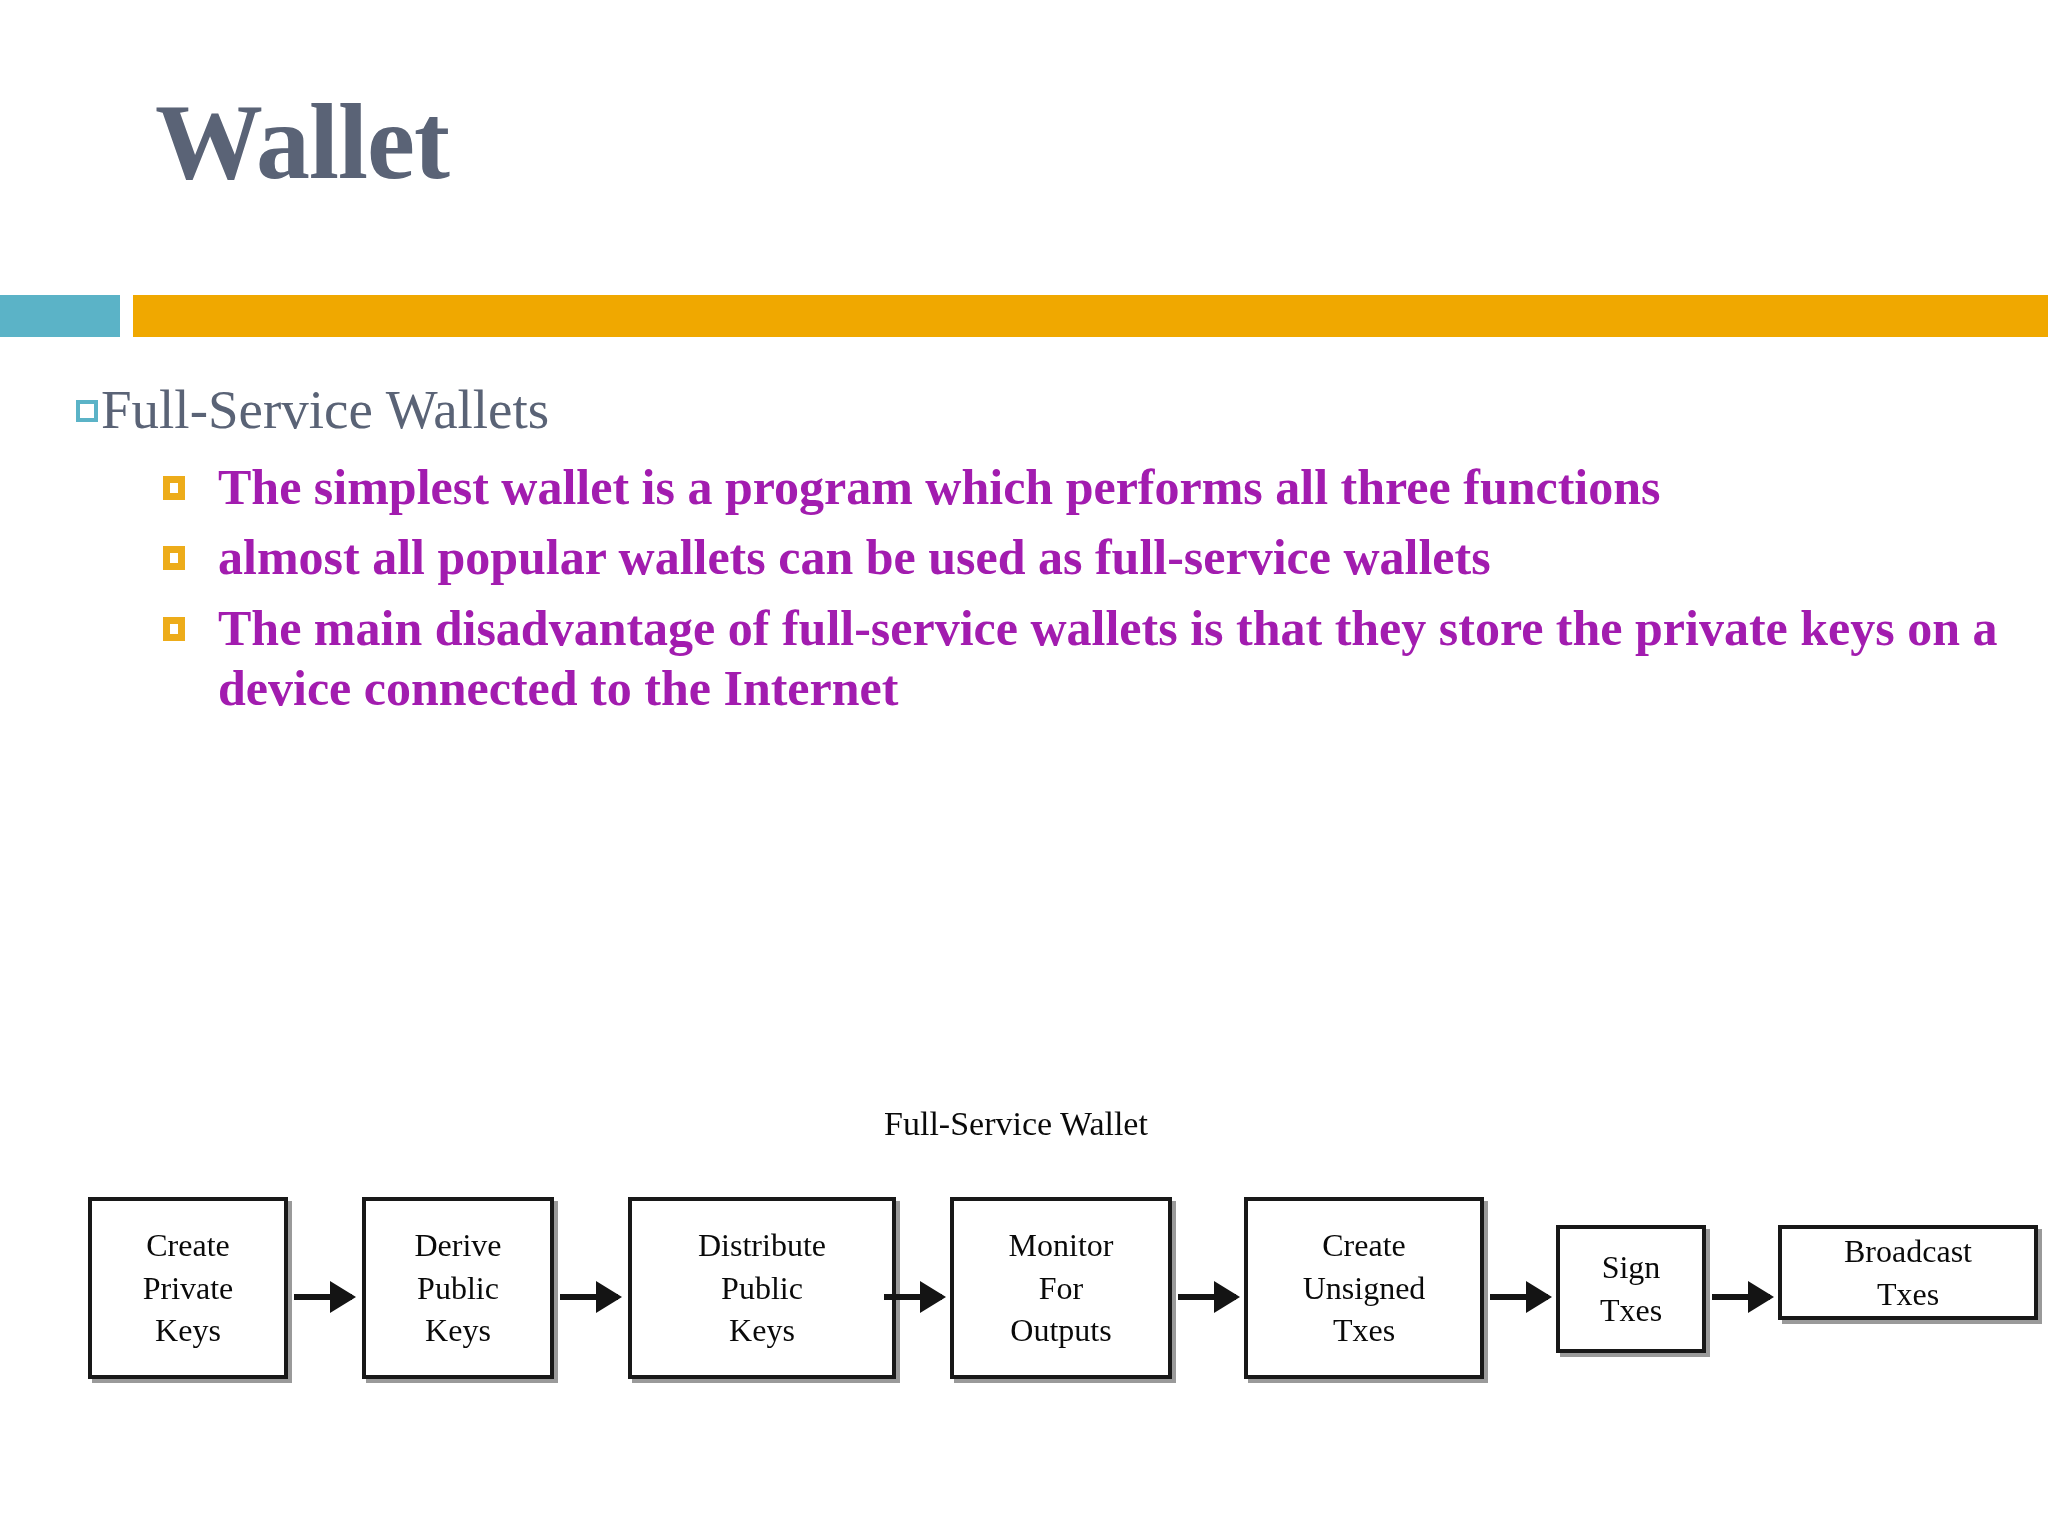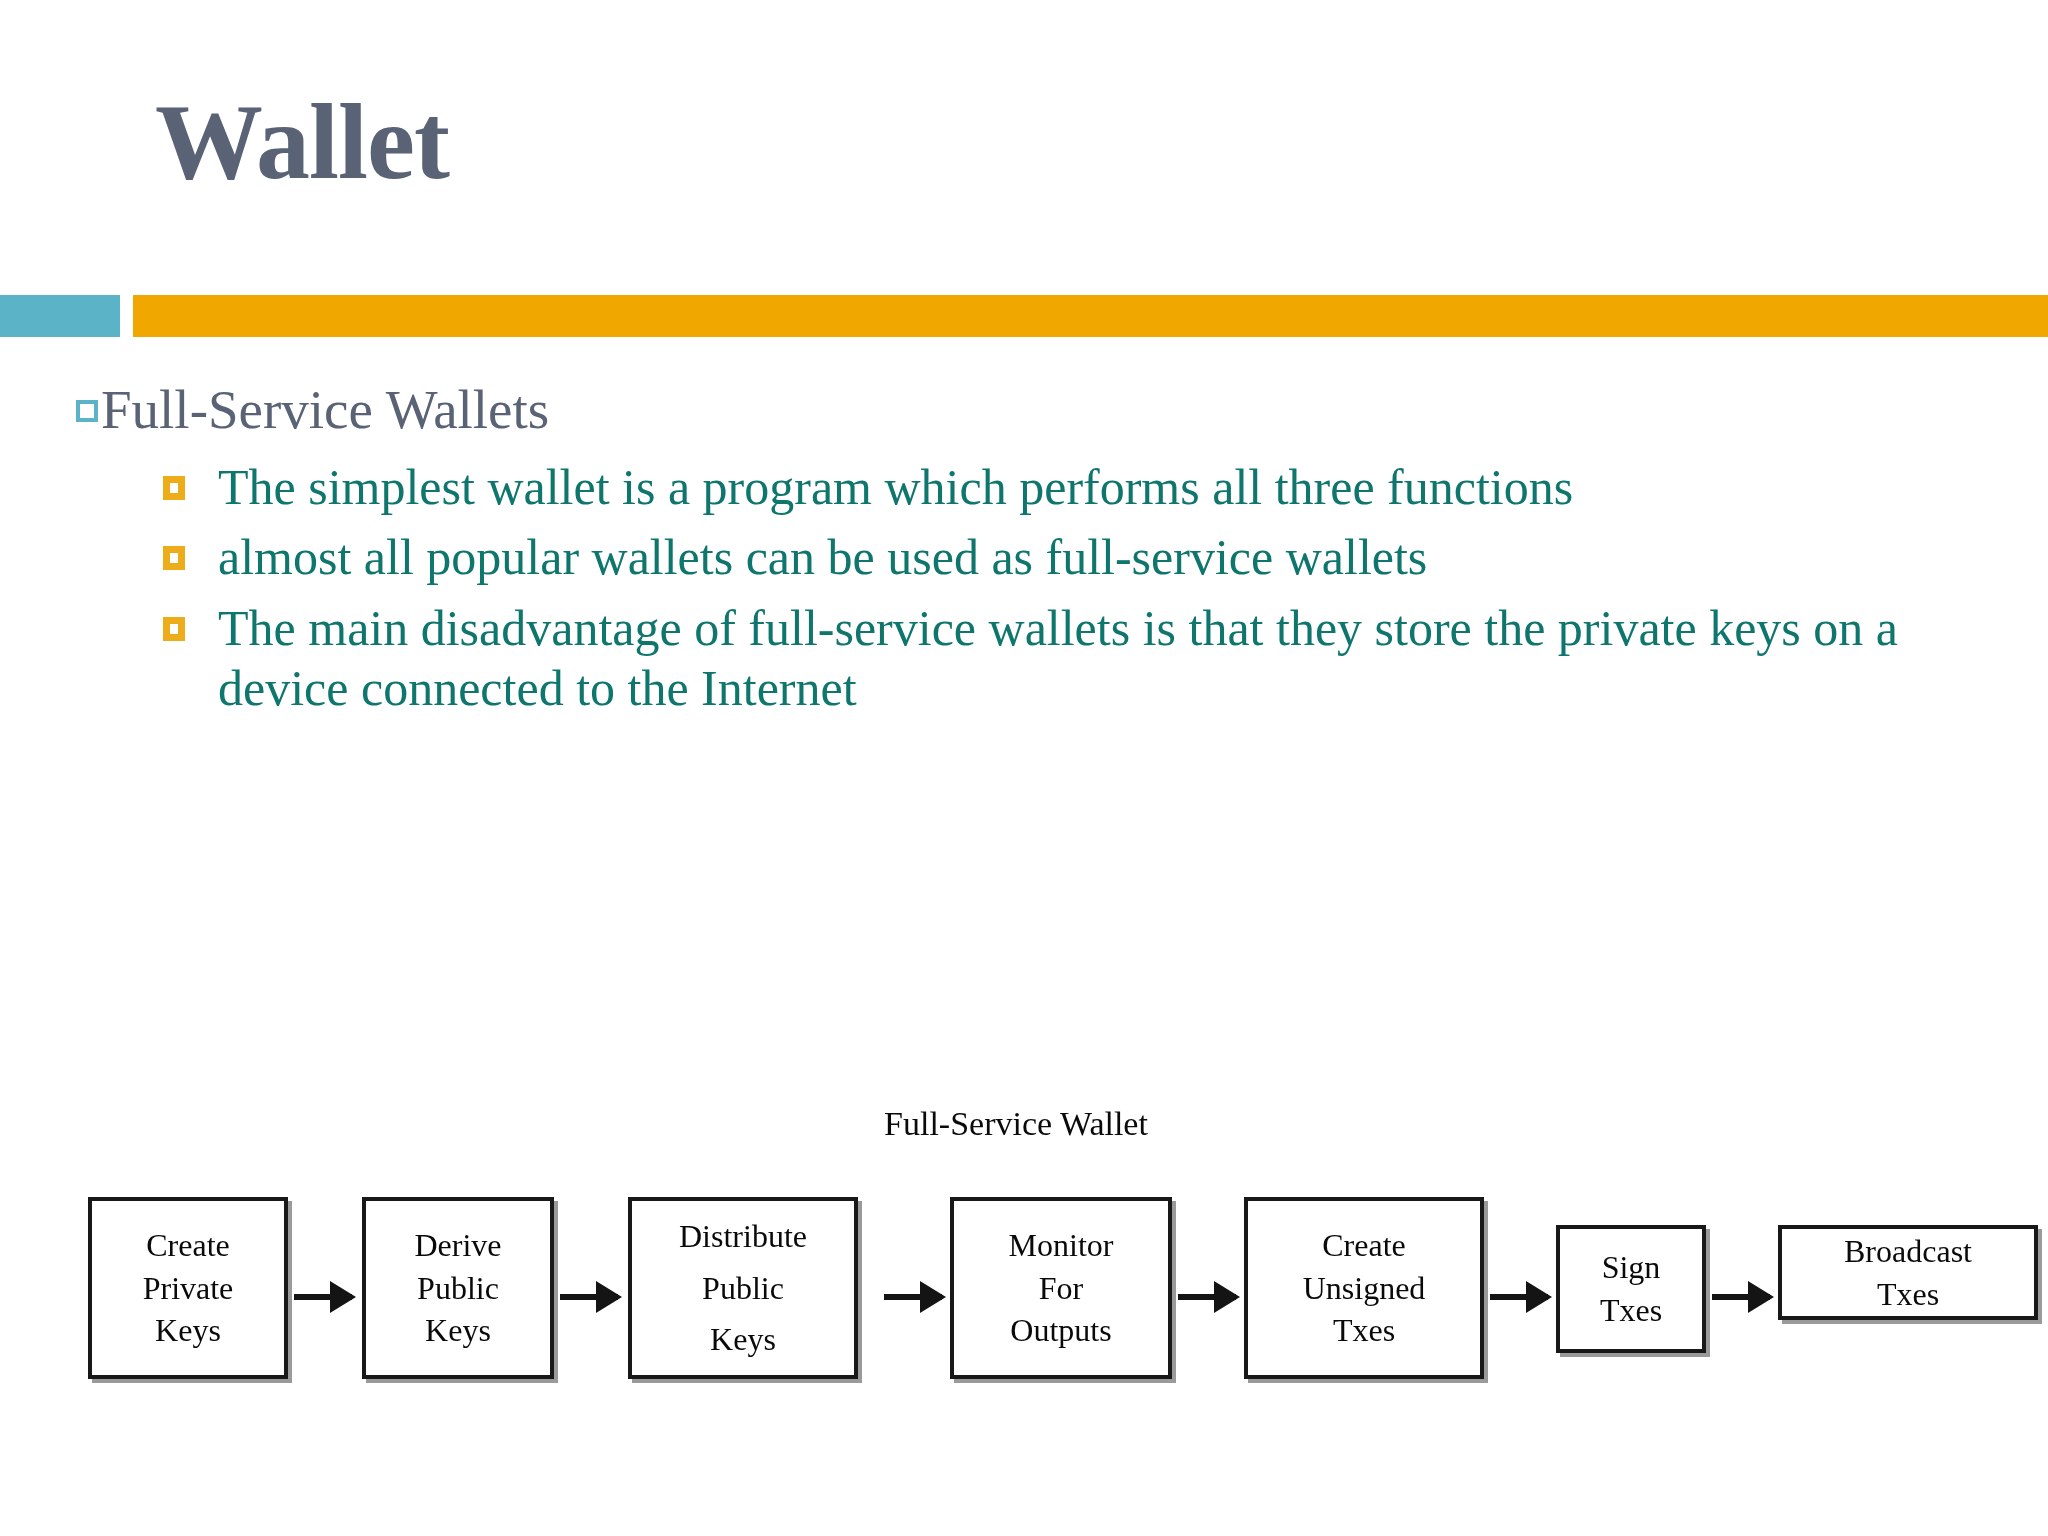--- a/index.html
+++ b/index.html
@@ -70,24 +70,25 @@
     height: 22px;
     border: 4px solid #5bb3c7;
     box-sizing: border-box;
     background: transparent;
   }
 
   .bullet-l2 {
     position: relative;
     padding-left: 218px;
     padding-right: 44px;
-    color: #0f766e;
+    color: #a21caf;
     font-size: 50px;
     line-height: 1.21;
     margin-bottom: 10px;
+    font-weight: bold;
   }
   .bullet-l2 .marker {
     position: absolute;
     left: 163px;
     top: 19px;
     width: 22px;
     height: 24px;
     background: #edac1a;
     box-sizing: border-box;
   }
@@ -212,21 +213,21 @@
     </div>
     <div class="arrow" style="left:206px; width:58px;"></div>
 
     <div class="flow-box" style="left:274px; top:0px;  width:192px; height:182px;">
       <span class="ln">Derive</span>
       <span class="ln">Public</span>
       <span class="ln">Keys</span>
     </div>
     <div class="arrow" style="left:472px; width:58px;"></div>
 
-    <div class="flow-box" style="left:540px; top:0px;  width:230px; height:182px;gap:9px;">
+    <div class="flow-box" style="left:540px; top:0px;  width:268px; height:182px;">
       <span class="ln">Distribute</span>
       <span class="ln">Public</span>
       <span class="ln">Keys</span>
     </div>
     <div class="arrow" style="left:796px; width:58px;"></div>
 
     <div class="flow-box" style="left:862px; top:0px;  width:222px; height:182px;">
       <span class="ln">Monitor</span>
       <span class="ln">For</span>
       <span class="ln">Outputs</span>

